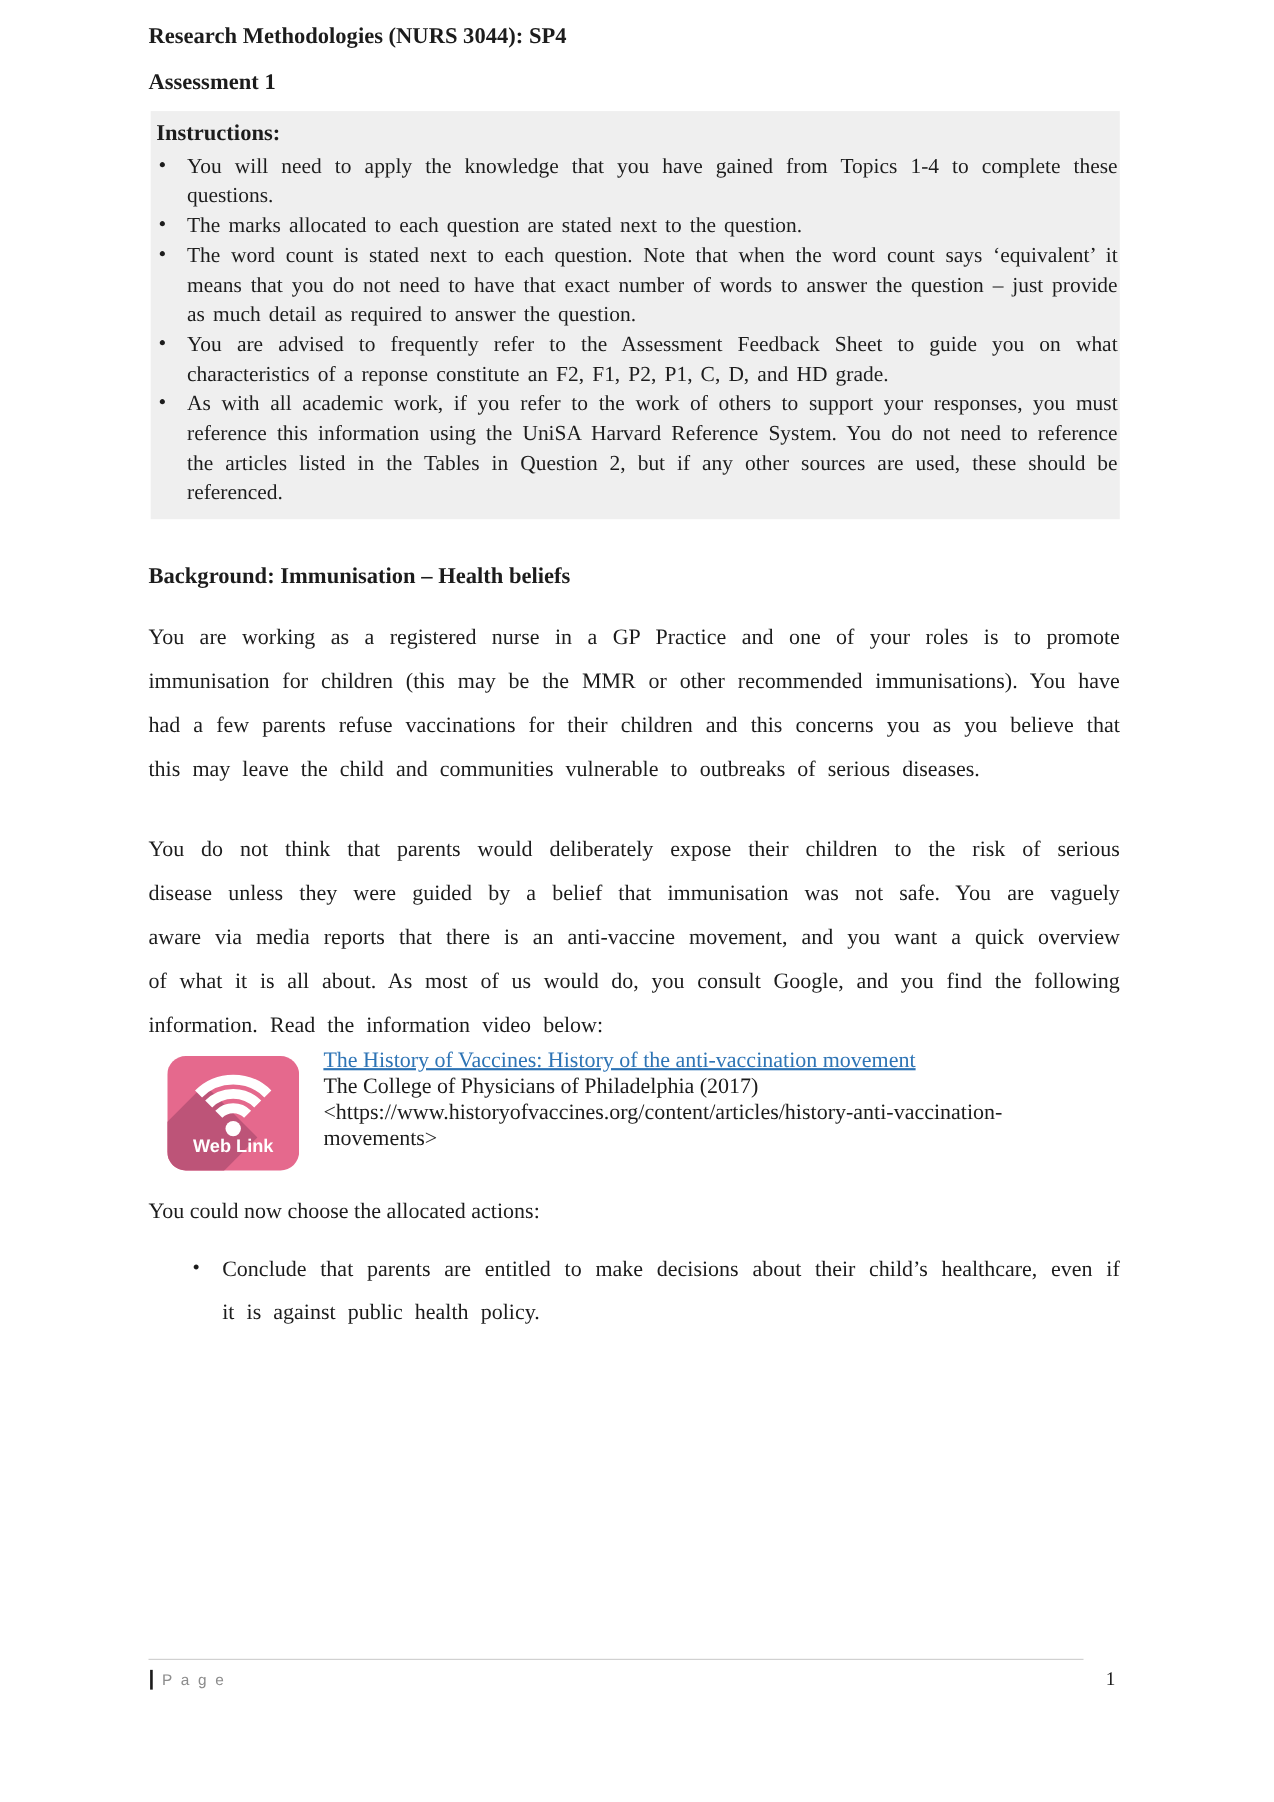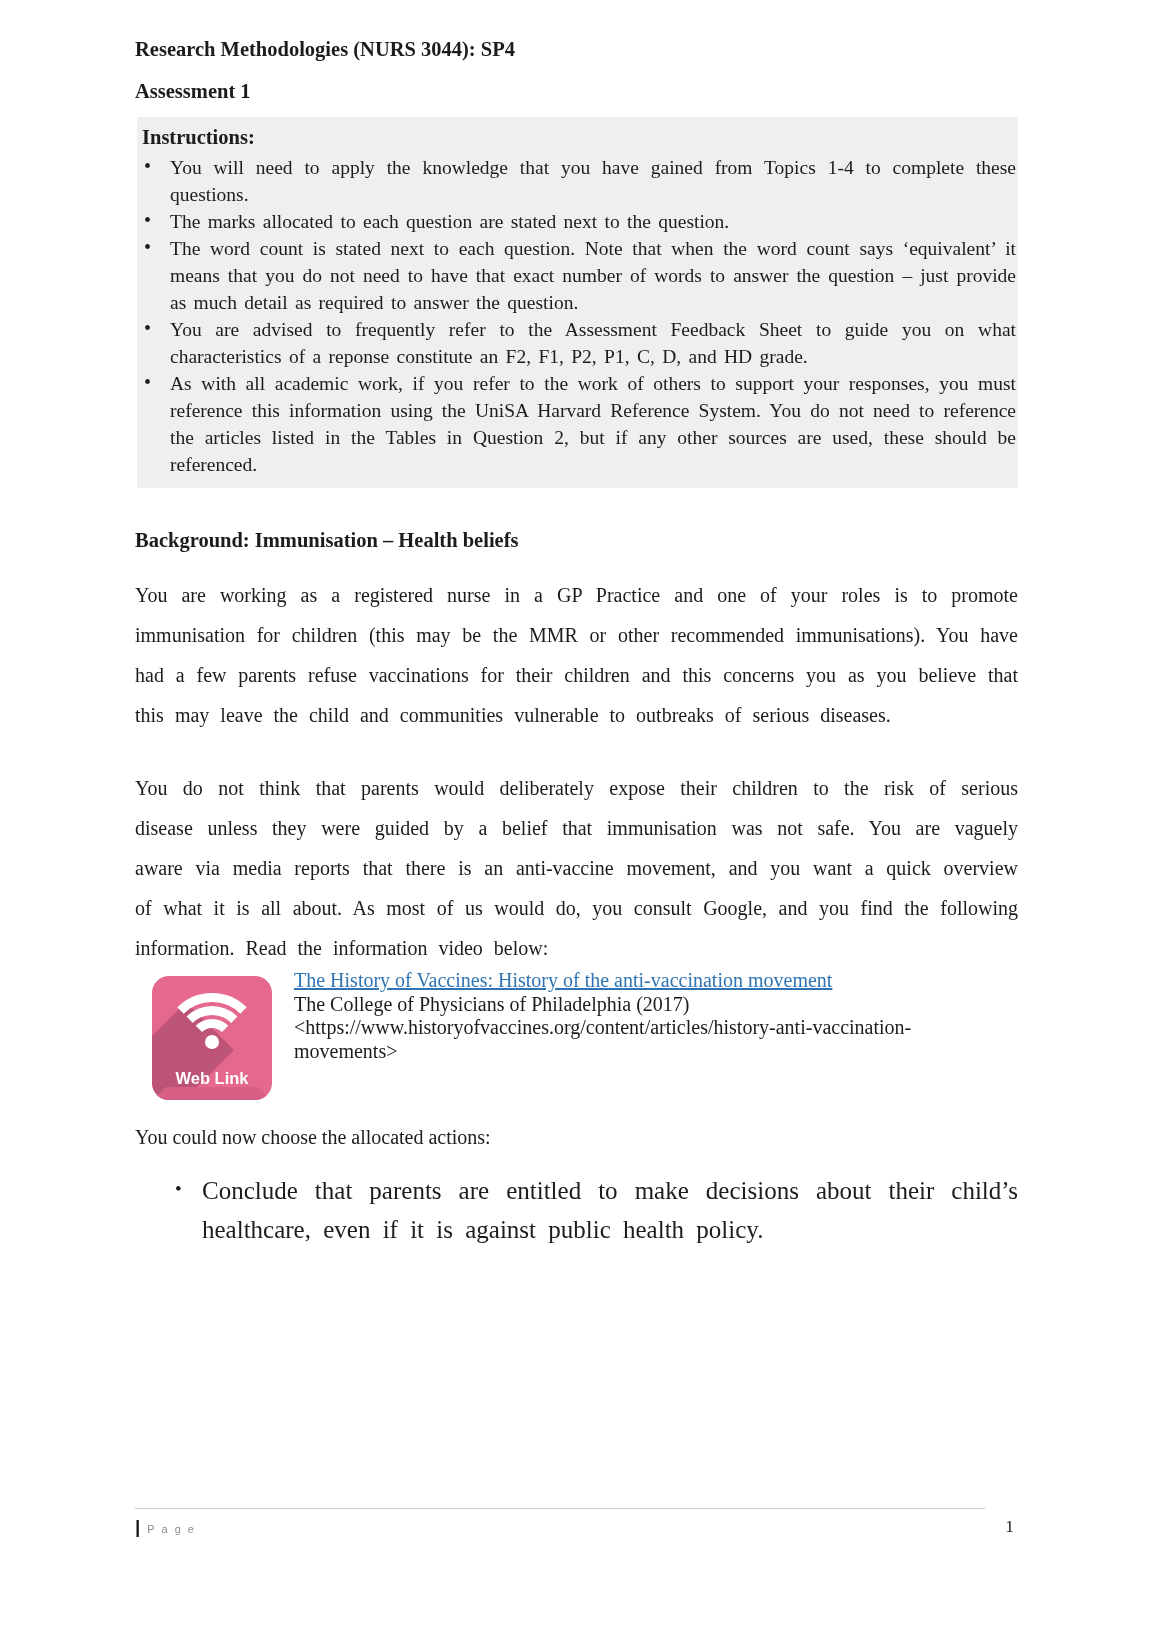--- a/index.html
+++ b/index.html
@@ -12,21 +12,21 @@
     overflow:hidden;
   }
   .content{position:absolute;left:135px;top:0;width:883px;}
 
   .header-note{
     margin-top:132px;
     font-family:"Liberation Sans","DejaVu Sans",sans-serif;
     font-size:18px;line-height:24px;color:#202020;
     display:flex;gap:16px;
   }
-  .doc-title{margin-top:36px;font-size:20.5px;line-height:27px;font-weight:bold;}
+  .doc-title{margin-top:20px;font-size:20.5px;line-height:27px;font-weight:bold;}
   .doc-subtitle{margin-top:15px;font-size:20.5px;line-height:27px;font-weight:bold;}
 
   .instructions{
     margin-top:12px;margin-left:2px;
     background:var(--instructions_bg,#efefef);
     padding:6px 2px 10px 5px;
   }
   .instructions-heading{font-size:20.5px;line-height:29px;font-weight:bold;}
   .instructions ul{margin:2px 0 0 0;padding:0;list-style:none;}
   .instructions li{
@@ -44,21 +44,21 @@
   p.body{
     margin:21px 0 0 0;
     font-size:20px;line-height:40px;
     text-align:justify;word-spacing:6px;
   }
   p.body.second{margin-top:33px;}
 
   .weblink{display:flex;align-items:flex-start;margin-top:8px;}
   .weblink-icon{
     position:relative;flex:none;
-    width:120px;height:124px;margin-left:17px;
+    width:120px;height:104px;margin-left:17px;
     border-radius:17px;overflow:hidden;
   }
   .weblink-icon svg{display:block;}
   .icon-bg{fill:var(--icon_pink,#e5698d);}
   .icon-shadow{fill:var(--icon_pink_shadow,#bd5478);}
   .icon-strip{fill:var(--icon_pink_strip,#d75f84);}
   .icon-label{
     position:absolute;left:0;right:0;bottom:13px;
     text-align:center;color:#ffffff;
     font-family:"Liberation Sans","DejaVu Sans",sans-serif;
@@ -67,39 +67,39 @@
   .weblink-text{
     margin-left:22px;margin-top:-7px;width:706px;
     font-size:20px;line-height:23.5px;color:#1c1c1c;
   }
   .weblink-text a{color:var(--link_blue,#2e74b5);text-decoration:underline;cursor:pointer;}
 
   .actions-intro{margin-top:24px;font-size:20px;line-height:27px;}
   .actions{margin:13px 0 0 0;padding:0;list-style:none;}
   .actions li{
     position:relative;padding-left:67px;
-    font-size:25px;line-height:39px;
+    font-size:20px;line-height:39px;
     text-align:justify;word-spacing:6px;
   }
   .actions li::before{
     content:"\2022";
     position:absolute;left:40px;top:-2px;font-size:19px;word-spacing:0;
   }
 
   .footer{position:absolute;left:135px;top:1508px;width:883px;}
   .footer-line{height:1px;width:850px;background:#cccccc;}
   .footer-row{display:flex;justify-content:space-between;align-items:flex-start;margin-top:7px;}
   .footer-left{display:flex;align-items:baseline;}
   .footer-bar{
     font-family:"Liberation Sans","DejaVu Sans",sans-serif;
     font-size:19px;color:#1c1c1c;margin-right:7px;font-weight:bold;
   }
   .footer-pageword{
     font-family:"Liberation Sans","DejaVu Sans",sans-serif;
-    font-size:11px;color:var(--footer_gray,#8c8c8c);letter-spacing:2px;
+    font-size:14px;color:var(--footer_gray,#8c8c8c);letter-spacing:2px;
   }
   .footer-pagenum{font-size:17.5px;color:#1c1c1c;margin-right:4px;}
 </style>
 </head>
 <body>
 
 <div class="page">
   <div class="content">
 
 

